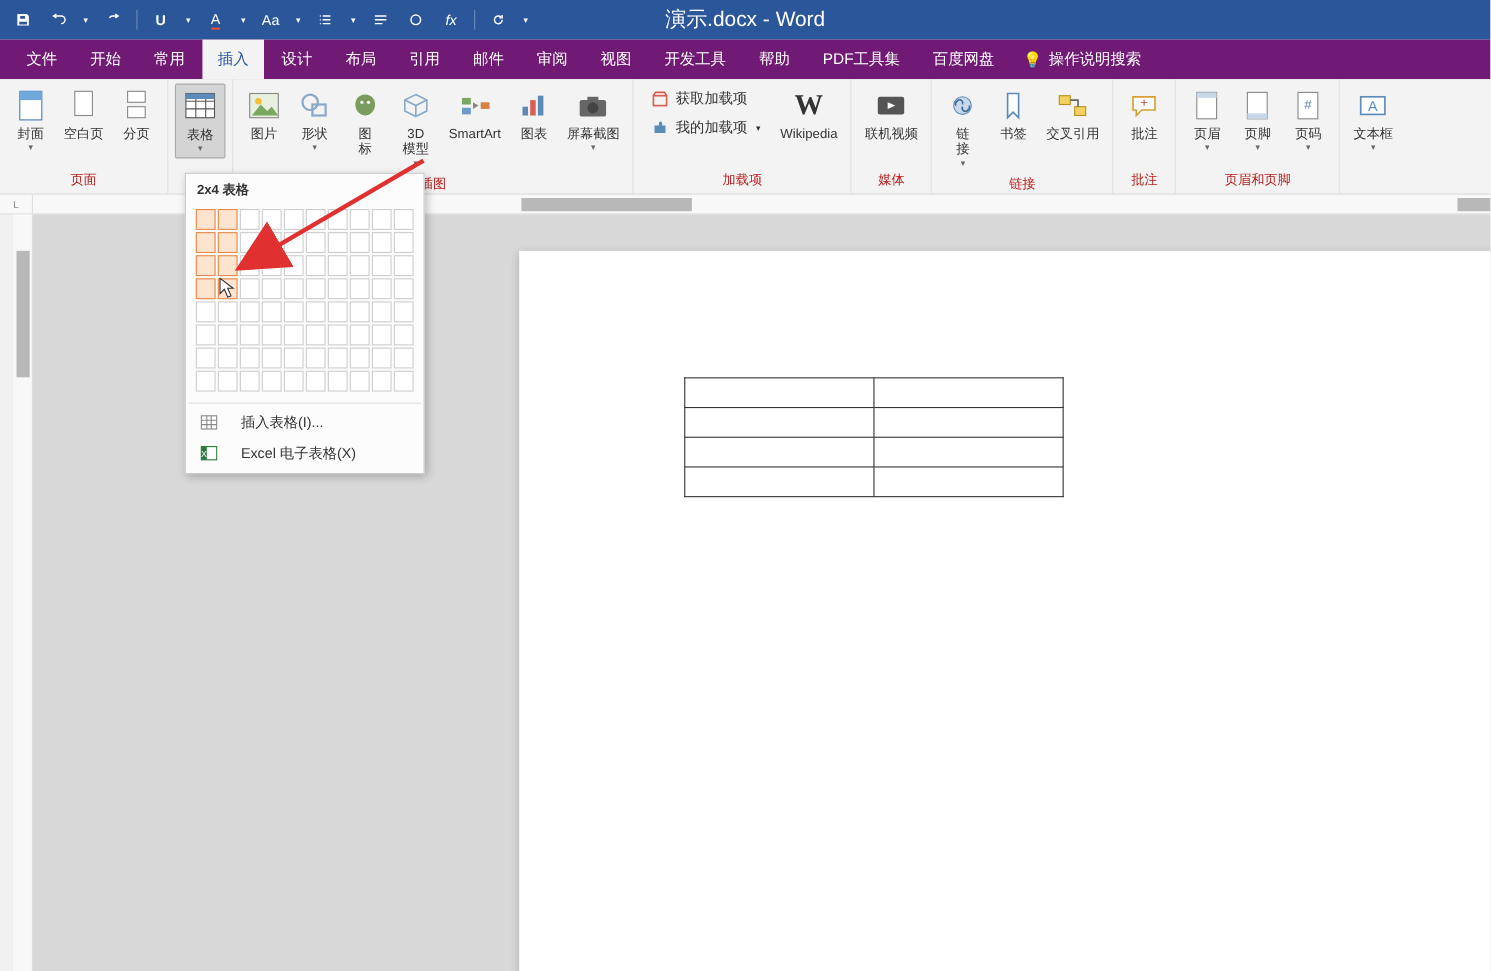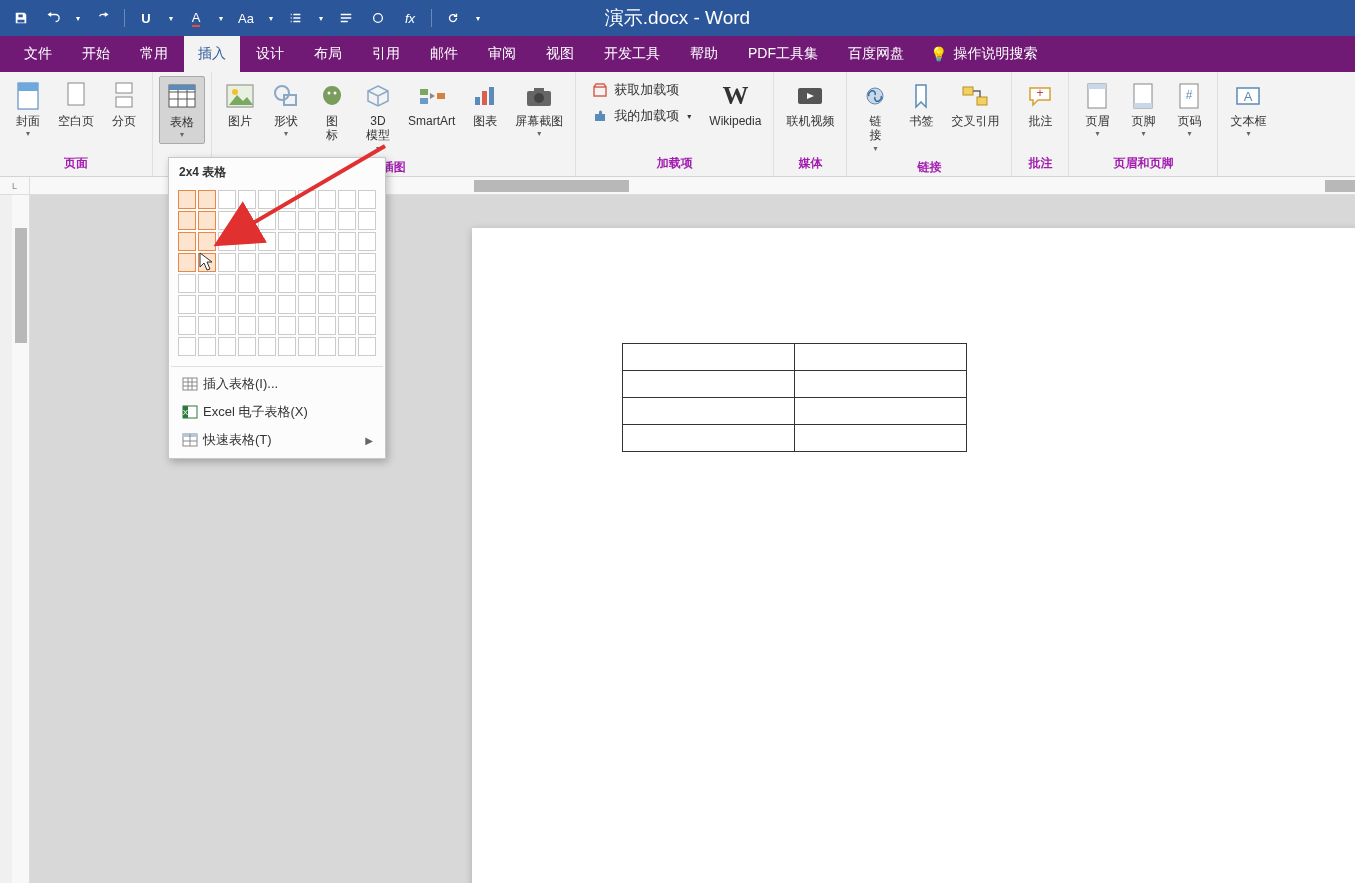--- a/index.html
+++ b/index.html
@@ -13,21 +13,21 @@
 
 .ribbon-tabs { background: #701a75; height: 36px; display: flex; align-items: center; padding: 0 10px; gap: 2px; color: white; font-size: 14px; }
 .tab { padding: 8px 14px; cursor: pointer; height: 36px; display: flex; align-items: center; }
 .tab.active { background: #f3f3f3; color: #2b579a; }
 .tell-me { display: flex; align-items: center; gap: 6px; padding: 0 10px; cursor: text; }
 .bulb-icon { font-size: 14px; }
 
 .ribbon { background: #f3f3f3; height: 105px; display: flex; border-bottom: 1px solid #d4d4d4; }
 .ribbon-group { display: flex; flex-direction: column; border-right: 1px solid #e0e0e0; padding: 4px 6px 2px; }
 .group-items { display: flex; flex: 1; align-items: flex-start; gap: 2px; }
-.group-label { text-align: center; font-size: 12px; color: #a21caf; padding: 2px 0; font-weight: bold; }
+.group-label { text-align: center; font-size: 12px; color: #b91c1c; padding: 2px 0; }
 .ribbon-btn { display: flex; flex-direction: column; align-items: center; justify-content: flex-start; padding: 4px 6px; cursor: pointer; min-width: 40px; border-radius: 2px; position: relative; }
 .ribbon-btn.active { background: #d4d4d4; border: 1px solid #aaa; }
 .ribbon-btn .icon-box { width: 32px; height: 32px; display: flex; align-items: center; justify-content: center; font-size: 24px; margin-bottom: 2px; }
 .ribbon-btn .btn-label { font-size: 12px; color: #333; text-align: center; line-height: 1.2; }
 .small-btn-group { display: flex; flex-direction: column; gap: 2px; justify-content: center; padding: 2px 4px; }
 .small-btn { display: flex; align-items: center; gap: 6px; padding: 3px 6px; cursor: pointer; font-size: 13px; color: #333; border-radius: 2px; }
 .small-btn .small-icon { width: 16px; height: 16px; display: inline-flex; align-items: center; justify-content: center; }
 
 .dropdown-arrow { font-size: 8px; color: #666; margin-top: 1px; }
 
@@ -52,21 +52,21 @@
   box-shadow: 2px 3px 8px rgba(0,0,0,0.25);
   z-index: 100;
   padding-bottom: 4px;
 }
 .dd-header { font-size: 12px; padding: 6px 10px 4px; color: #333; font-weight: bold; }
 .grid-picker { padding: 4px 8px 6px; }
 .grid-picker .grow { display: flex; }
 .gcell { width: 19px; height: 19px; border: 1px solid #ccc; margin: 1px; background: #fff; }
 .gcell.sel { border: 1px solid #e8894a; background: #fde4cf; }
 .dd-sep { height: 1px; background: #e0e0e0; margin: 3px 2px; }
-.dd-item { display: flex; align-items: center; gap: 4px; padding: 5px 12px; font-size: 13px; color: #333; cursor: pointer; }
+.dd-item { display: flex; align-items: center; gap: 20px; padding: 5px 12px; font-size: 13px; color: #333; cursor: pointer; }
 .dd-item.disabled { color: #aaa; cursor: default; }
 .dd-item .mi-icon { width: 18px; height: 16px; display: inline-flex; align-items: center; justify-content: center; }
 .dd-item .chev { margin-left: auto; font-size: 10px; color: #666; }
 
 .red-arrow { position: absolute; top: 138px; left: 200px; z-index: 200; pointer-events: none; }
 
 .ruler-ticks { position:absolute; left:444px; right:0; top:2px; height:14px; overflow:hidden; font-size:8px; color:#777; }
 .ruler-dark { position:absolute;left:444px;width:155px;top:3px;height:12px;background:#b8b8b8; }
 .ruler-dark2 { position:absolute;right:0;width:30px;top:3px;height:12px;background:#b8b8b8; }
 .ruler-v-dark { position:absolute; top:33px; height:115px; left:3px; width:12px; background:#b8b8b8; }
@@ -586,32 +586,20 @@
   <div class="dd-item">
     <span class="mi-icon">
         <svg width="16" height="16" viewBox="0 0 16 16">
           <rect x="1" y="2" width="14" height="12" fill="#fff" stroke="#2a7a3a"></rect>
           <rect x="1" y="2" width="5" height="12" fill="#2a7a3a"></rect>
           <text x="3.5" y="11" font-size="8" fill="#fff" text-anchor="middle">X</text>
         </svg>
       </span>
     <span>Excel 电子表格(X)</span>
   </div>
-  <div class="dd-item">
-    <span class="mi-icon">
-        <svg width="16" height="14" viewBox="0 0 16 14">
-          <rect x="1" y="1" width="14" height="12" fill="#fff" stroke="#888"></rect>
-          <rect x="1" y="1" width="14" height="3" fill="#b0c8e0"></rect>
-          <line x1="1" y1="8" x2="15" y2="8" stroke="#888"></line>
-          <line x1="8" y1="1" x2="8" y2="13" stroke="#888"></line>
-        </svg>
-      </span>
-    <span>快速表格(T)</span>
-    <span class="chev">▶</span>
-  </div>
 </div>
 
 <div class="cursor-img">
   <svg width="16" height="20" viewBox="0 0 16 20">
       <path d="M1 1 L1 15 L5 11 L8 18 L11 17 L8 10 L13 10 Z" fill="#fff" stroke="#333" stroke-width="1"></path>
     </svg>
 </div>
 
 <svg class="red-arrow" width="200" height="130">
   <defs>

